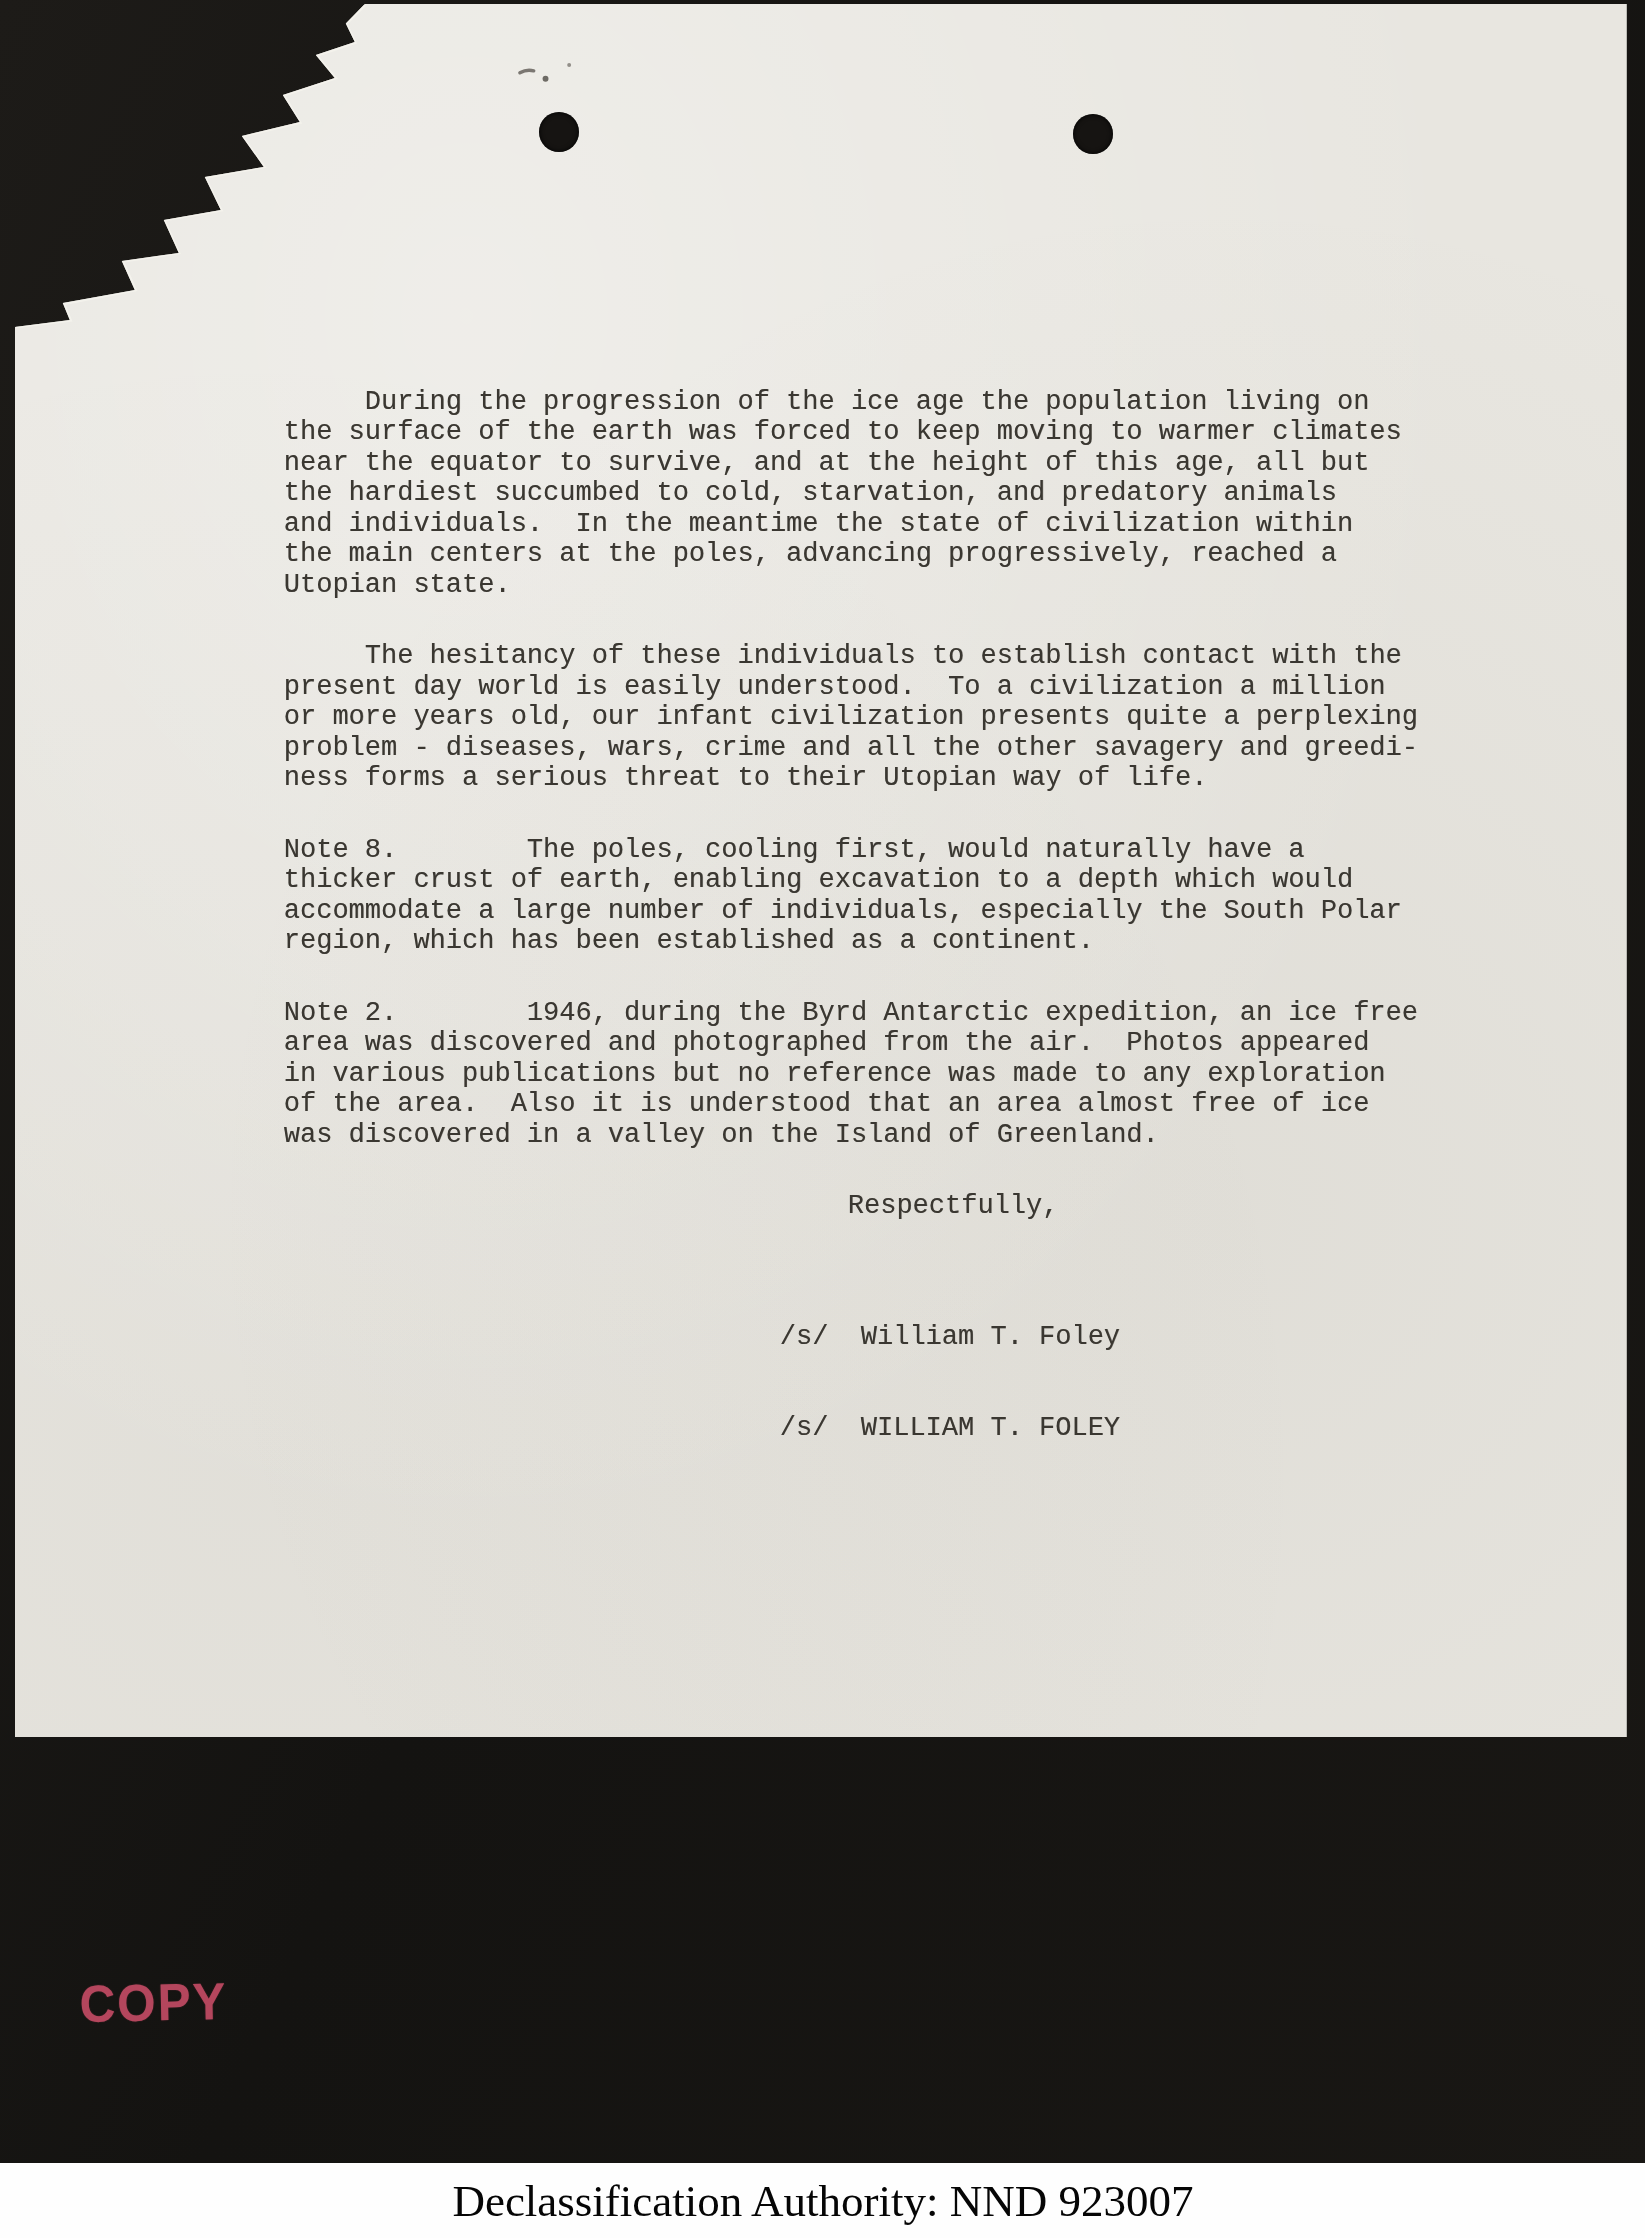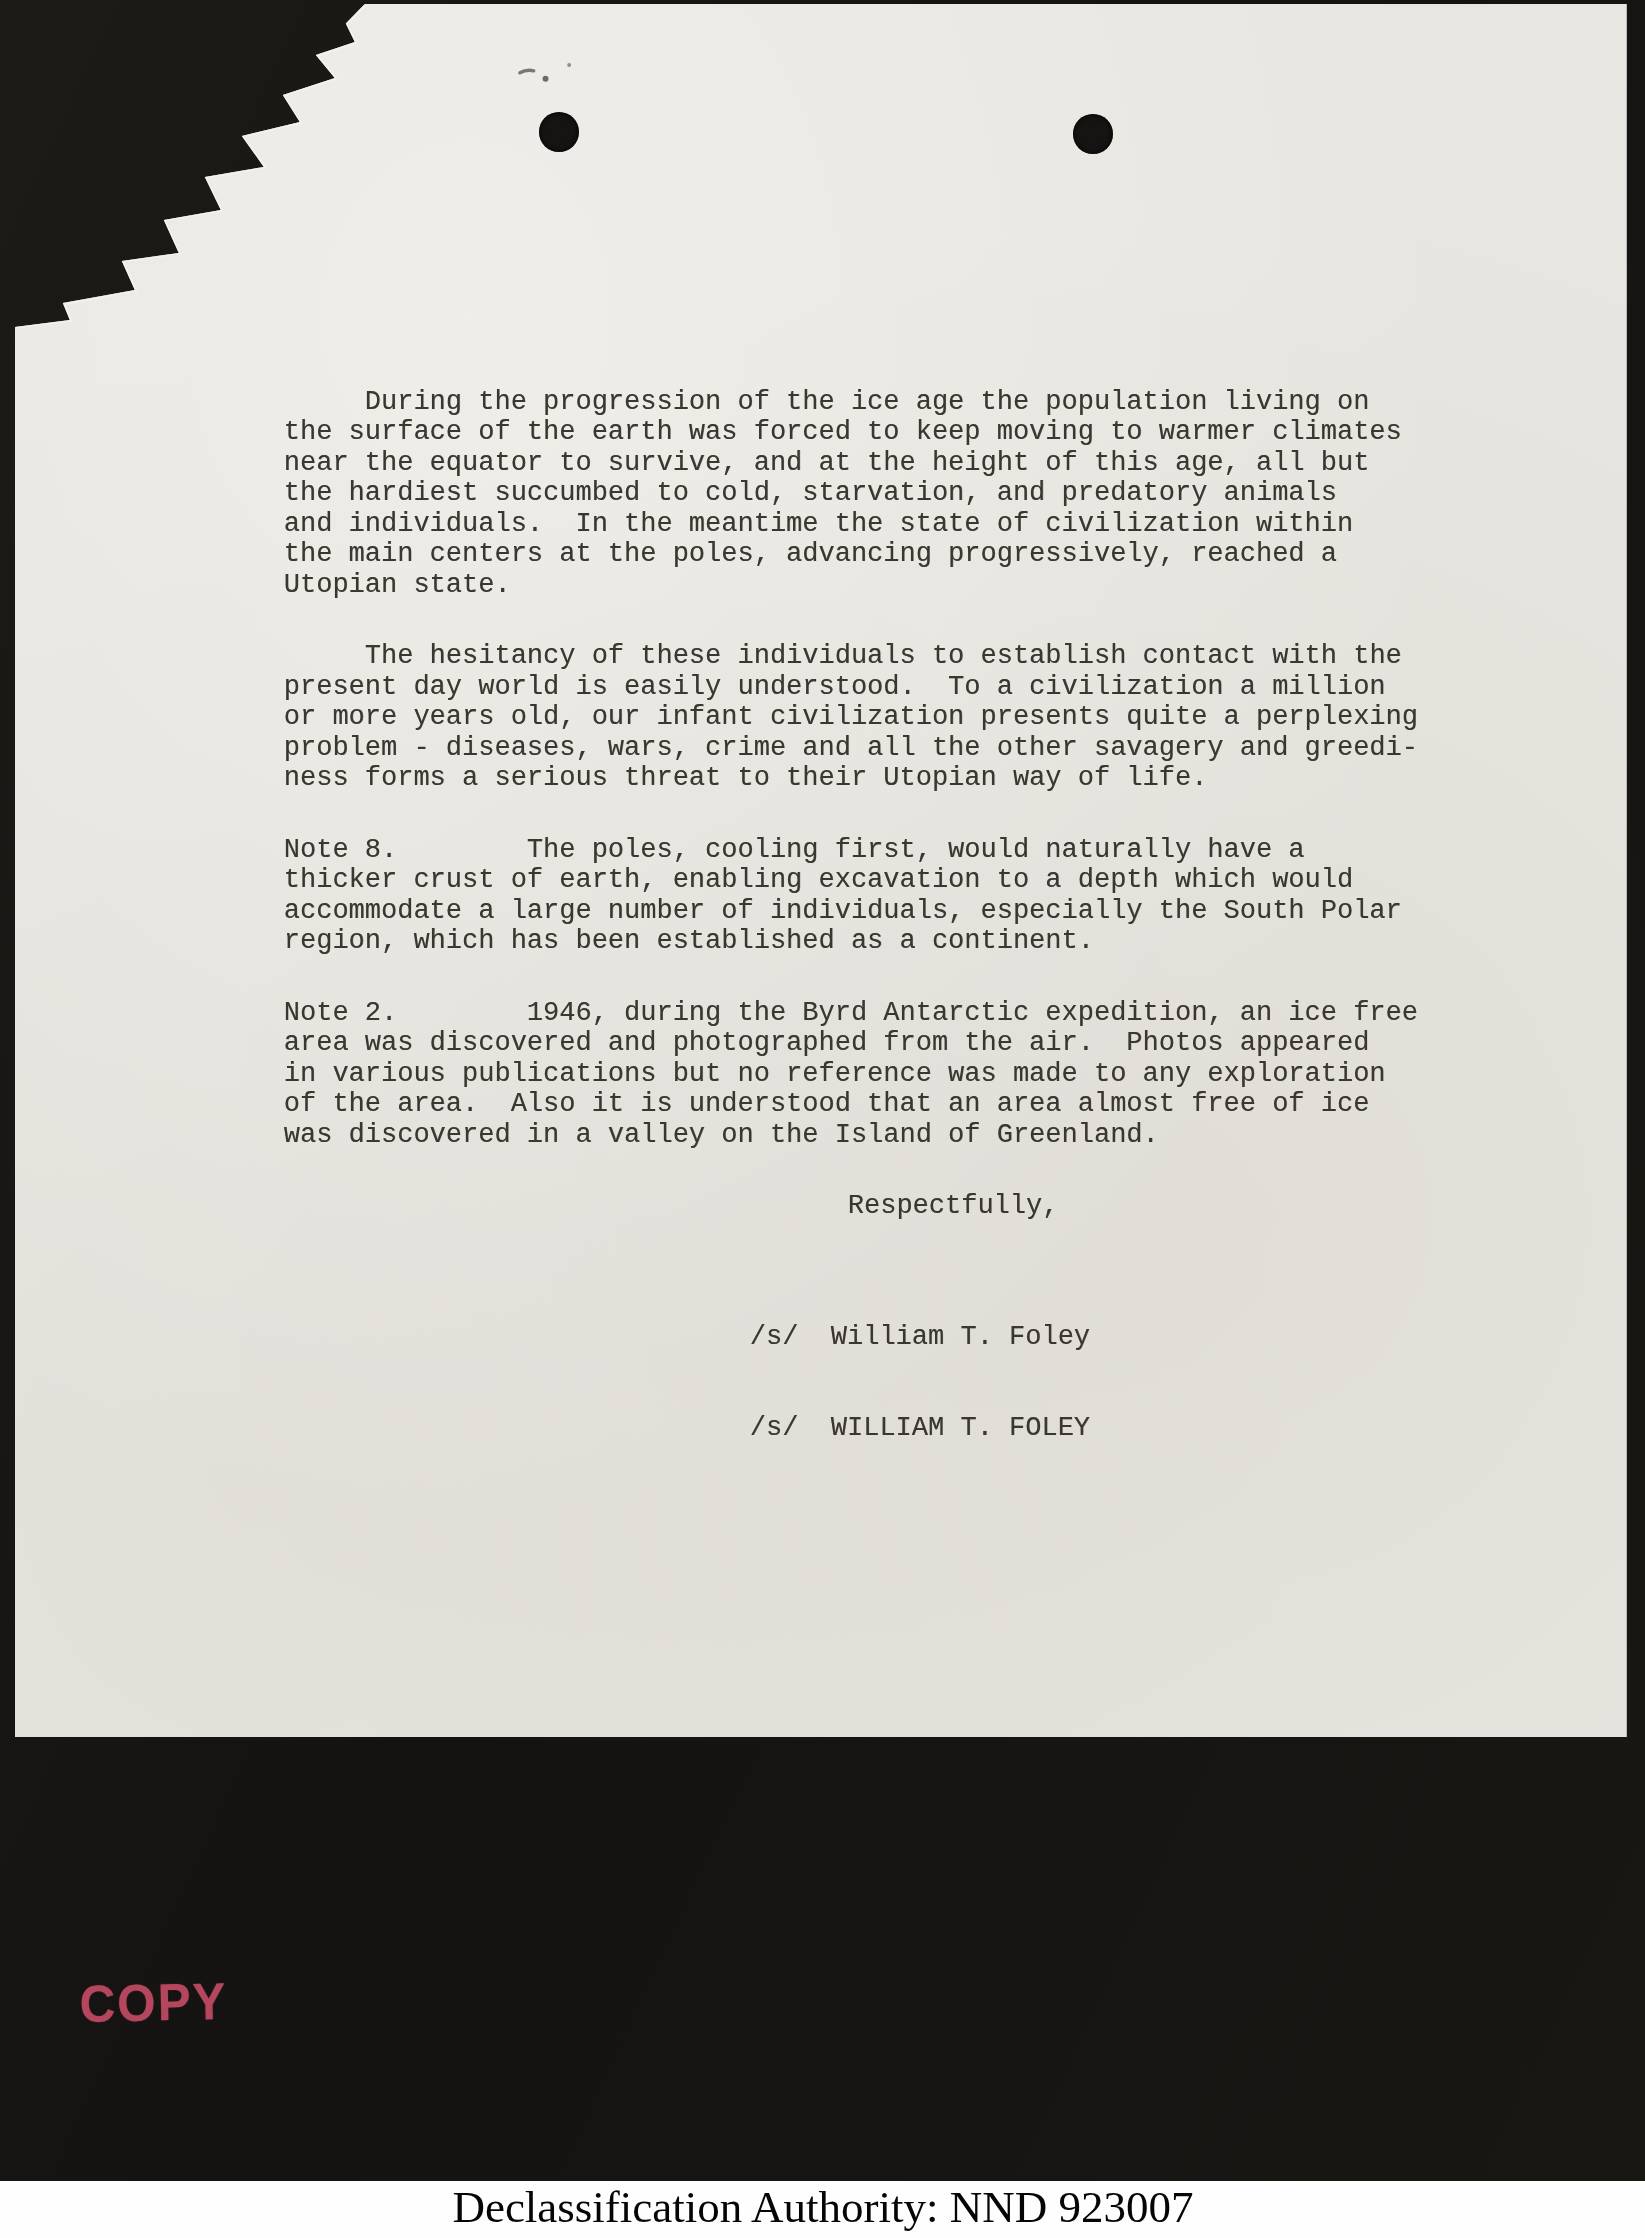--- a/index.html
+++ b/index.html
@@ -74,44 +74,44 @@
     white-space: pre-wrap;
   }
   .closing {
     margin: 0 0 39px 564px;
     white-space: pre;
   }
   .signatures {
     margin-left: 466px;
     white-space: pre;
   }
-  .sig-line { white-space: pre; }
+  .sig-line { white-space: pre; margin-left: 30px; }
   .stamp {
     position: absolute;
     left: 64px;
     top: 1970px;
     font-family: "Liberation Sans", sans-serif;
     font-weight: 700;
     font-size: 52px;
     letter-spacing: 2px;
     color: #d8526e;
     opacity: 0.82;
     transform: rotate(-1.2deg) scaleX(0.95);
     transform-origin: left top;
     text-shadow: 0 0 1.5px rgba(216,82,110,0.5);
   }
   .footer-band {
     position: absolute;
     left: 0;
     bottom: 0;
     width: 100%;
-    height: 58px;
+    height: 76px;
     background: #fefefe;
     display: flex;
-    align-items: flex-start;
+    align-items: center;
     justify-content: center;
   }
   .footer-text {
     font-family: "Liberation Serif", "DejaVu Serif", serif;
     font-size: 45px;
     color: #050505;
     white-space: nowrap;
   }
 </style>
 </head>

